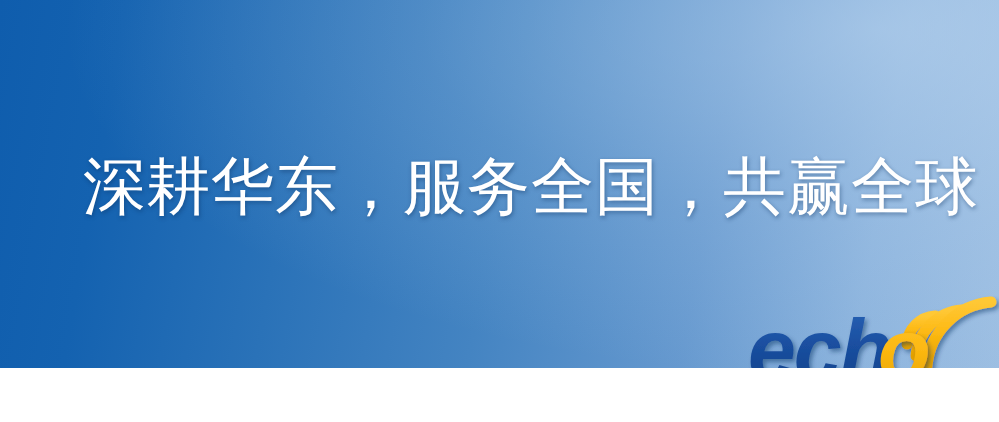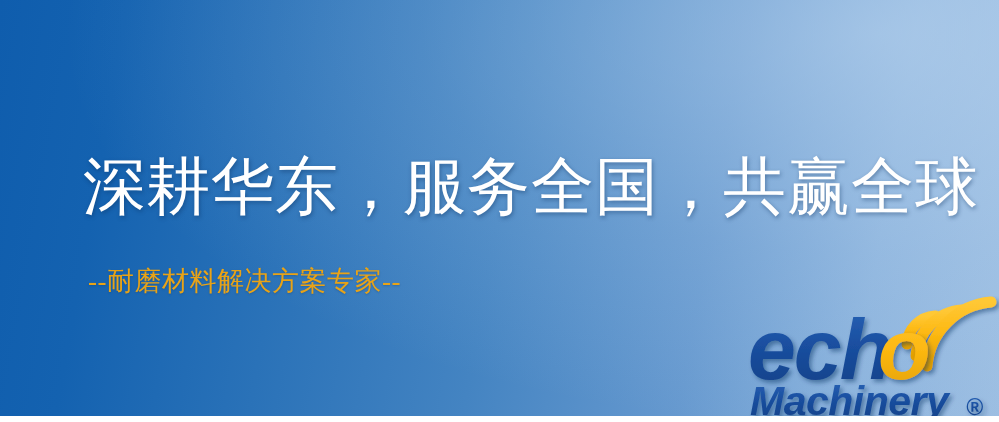--- a/index.html
+++ b/index.html
@@ -8,21 +8,21 @@
     padding: 0;
     background: #ffffff;
   }
   body {
     font-family: "Liberation Sans", sans-serif;
   }
 
   #banner {
     position: relative;
     width: 999px;
-    height: 416px;
+    height: 368px;
     overflow: hidden;
     
     background:
       linear-gradient(100deg,
         #0f5dad 0%,
         #1462b0 12%,
         #2a72b8 30%,
         #4484c2 50%,
         #6699cf 70%,
         #8bb3dd 86%,
@@ -89,21 +89,20 @@
 </style>
 </head>
 <body>
 
 <div id="banner">
 
   <div id="banner-sheen"></div>
 
   <div id="headline">深耕华东，服务全国，共赢全球</div>
 
-  <div id="subtitle">--耐磨材料解决方案专家--</div>
 
   <div id="logo">
     <div id="logo-mark">
       <svg width="251" height="126" viewBox="0 0 251 126" xmlns="http://www.w3.org/2000/svg">
         <defs>
           <linearGradient id="blueGrad" x1="0" y1="0" x2="0" y2="1">
             <stop offset="0%" stop-color="#2a64b8"></stop>
             <stop offset="45%" stop-color="#1a4fa0"></stop>
             <stop offset="100%" stop-color="#123f86"></stop>
           </linearGradient>

